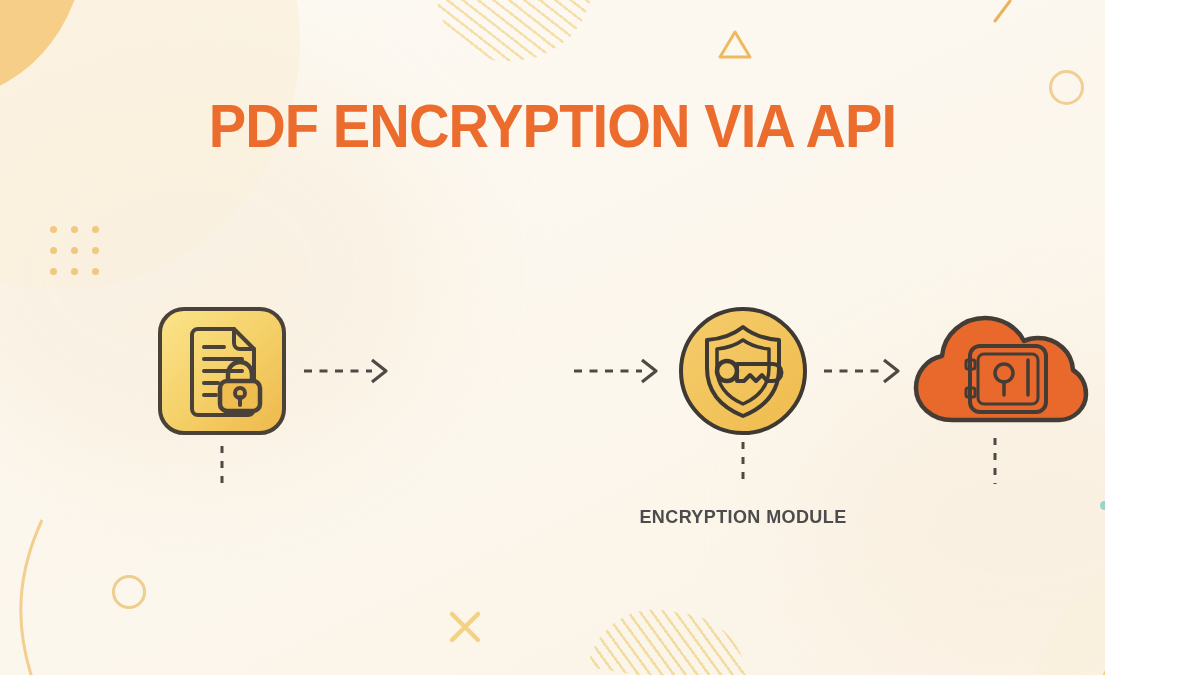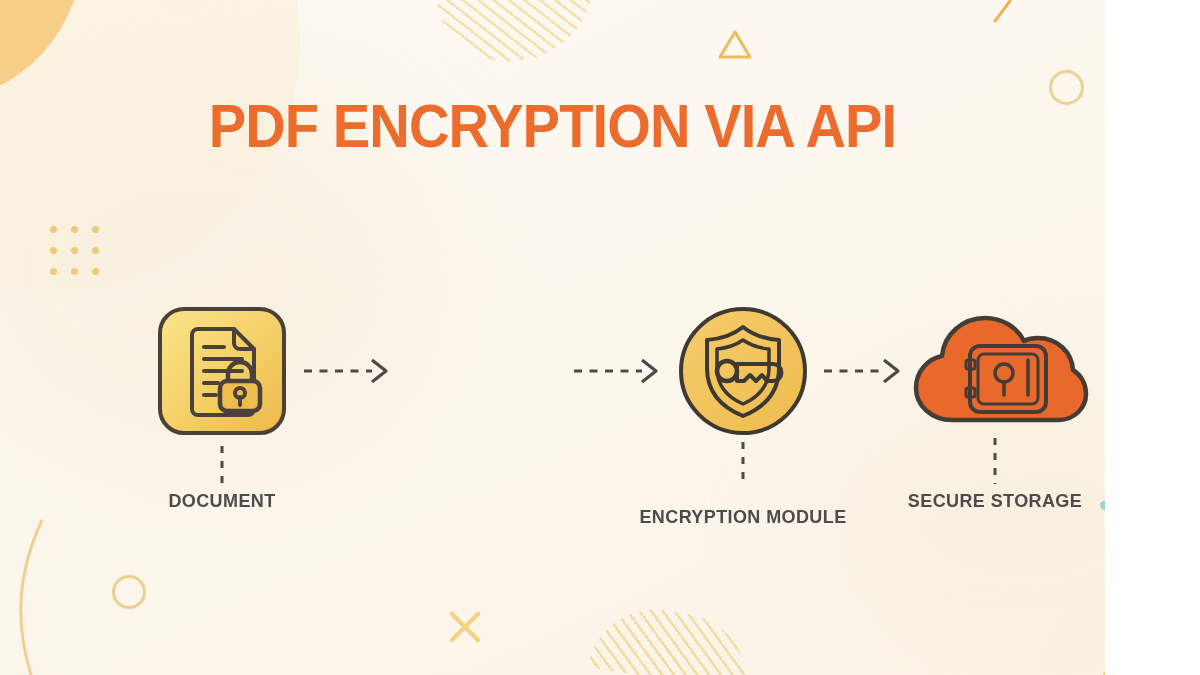--- a/index.html
+++ b/index.html
@@ -208,17 +208,15 @@
   <svg class="vdash vdash-doc" width="6" height="38">
     <line x1="3" y1="0" x2="3" y2="38" stroke="#4E4944" stroke-width="3" stroke-dasharray="7 8"></line>
   </svg>
   <svg class="vdash vdash-enc" width="6" height="42">
     <line x1="3" y1="0" x2="3" y2="42" stroke="#4E4944" stroke-width="3" stroke-dasharray="7 8"></line>
   </svg>
   <svg class="vdash vdash-sto" width="6" height="46">
     <line x1="3" y1="0" x2="3" y2="46" stroke="#4E4944" stroke-width="3" stroke-dasharray="7 8"></line>
   </svg>
 
-  <div class="node-label label-doc">DOCUMENT</div>
   <div class="node-label label-enc">ENCRYPTION MODULE</div>
-  <div class="node-label label-sto">SECURE STORAGE</div>
 
 </div>
 
 </body></html>

